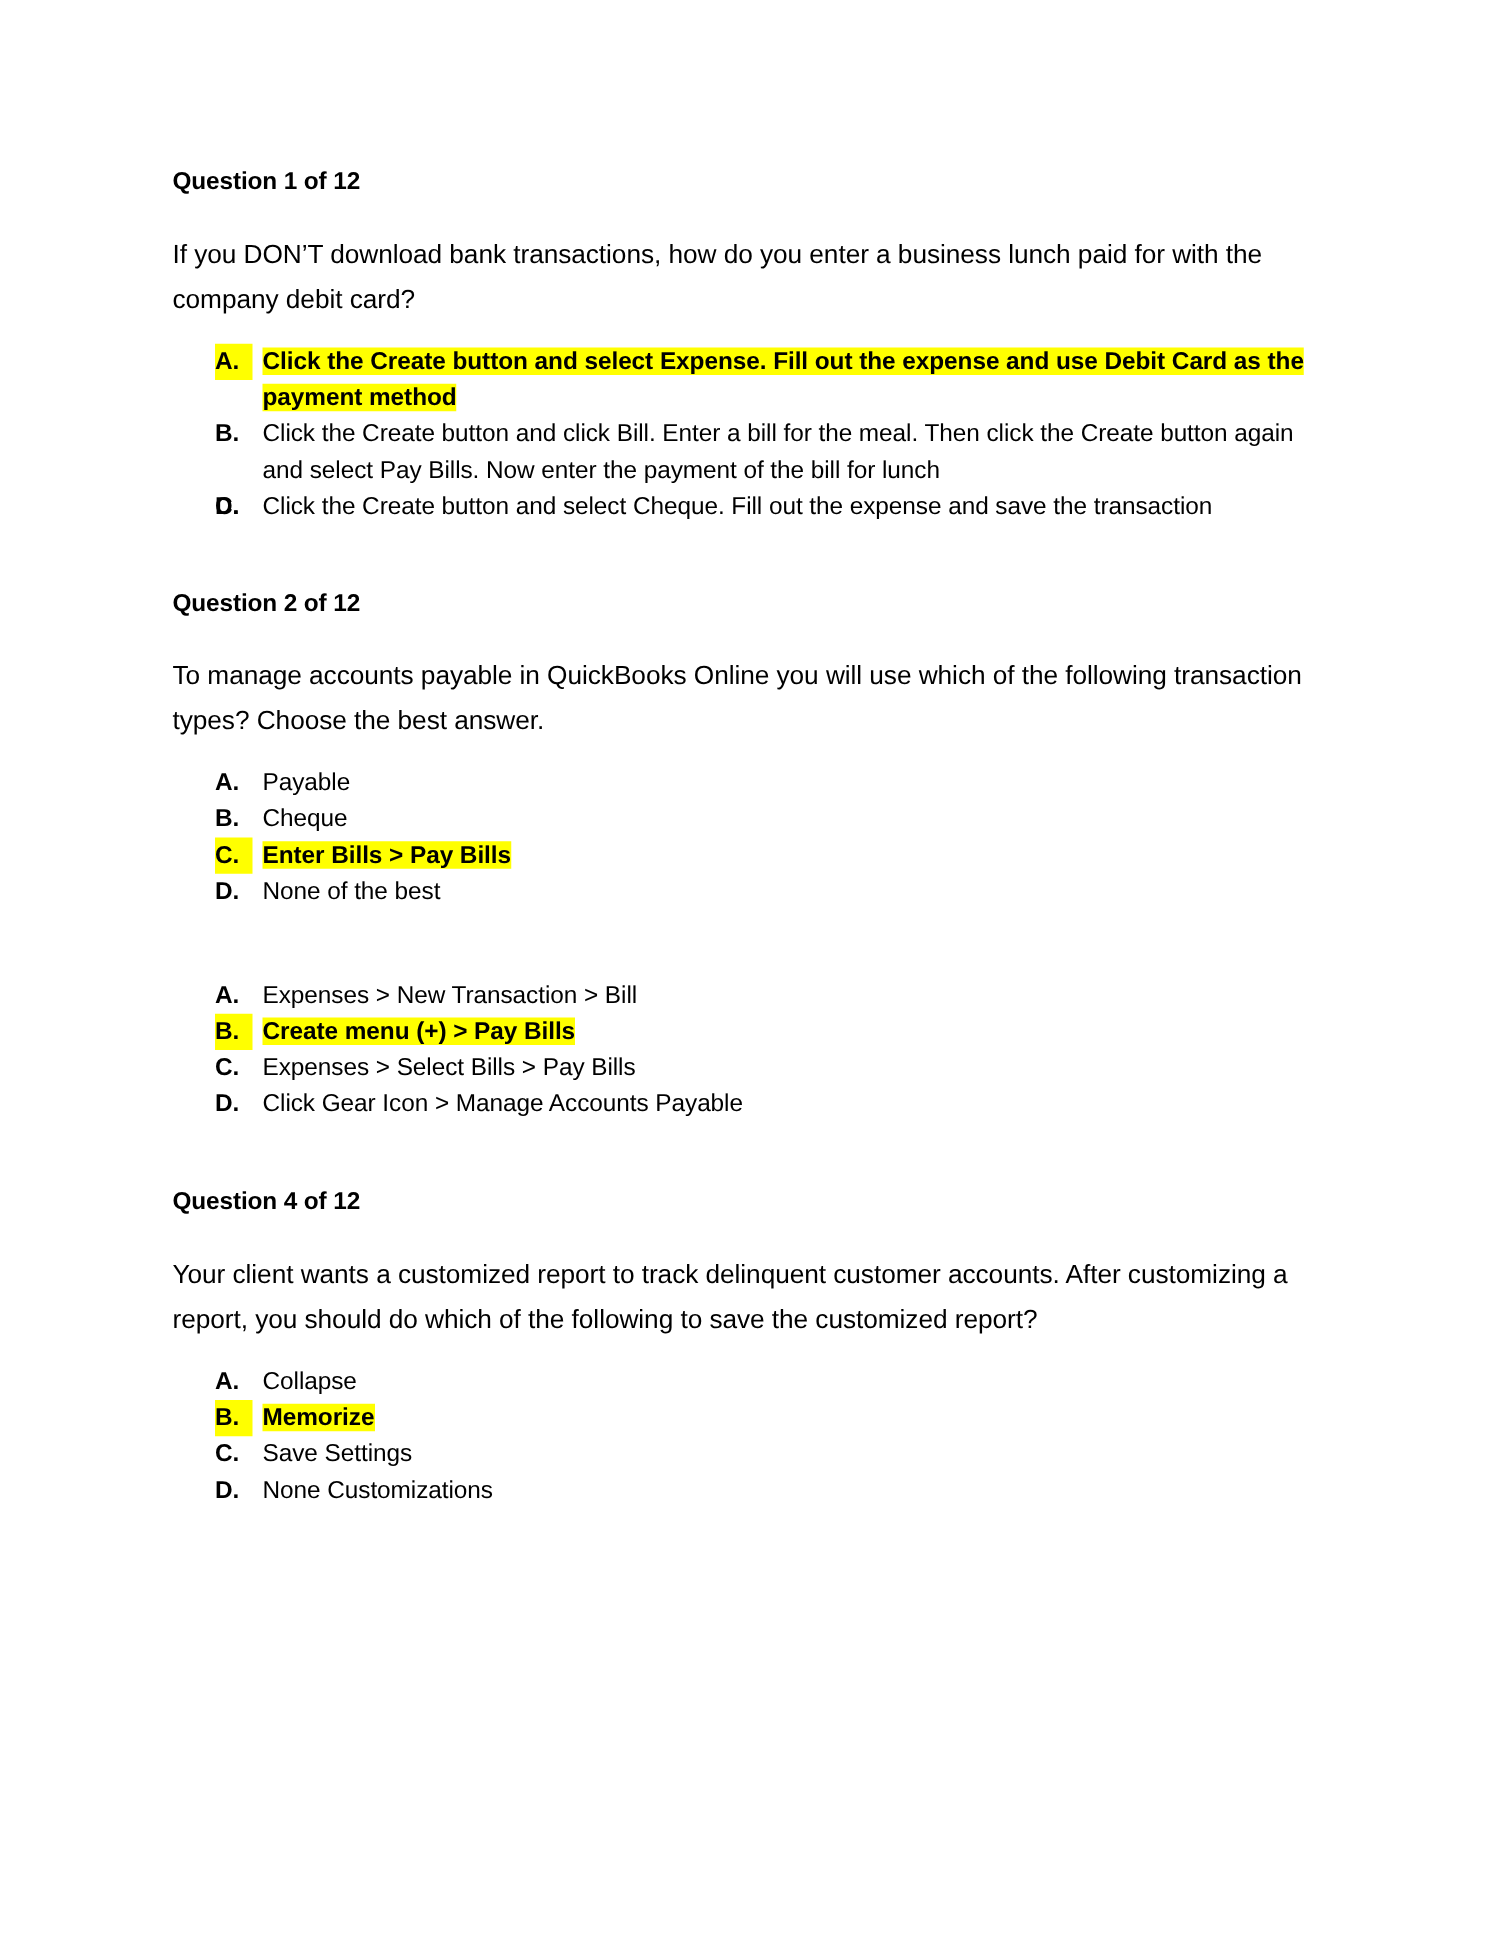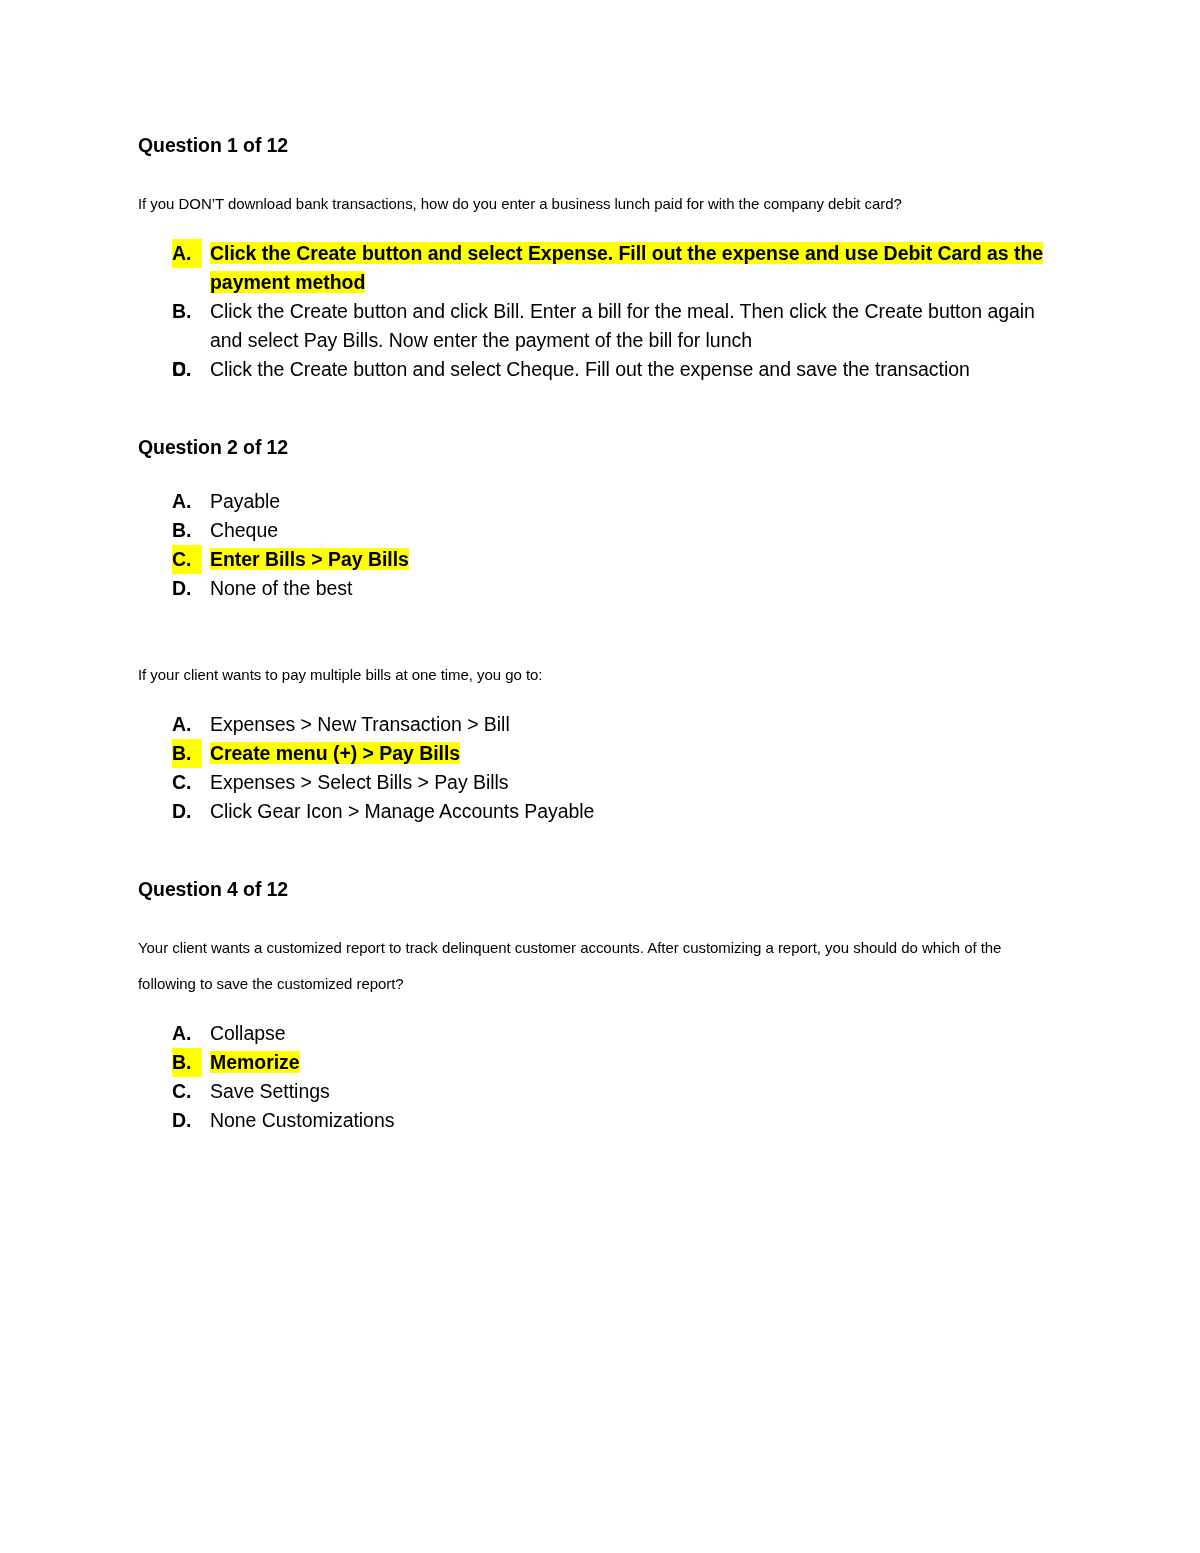--- a/index.html
+++ b/index.html
@@ -38,21 +38,21 @@
   .q-heading {
     font-size: 19.5px;
     font-weight: 700;
     line-height: 1.0;
     letter-spacing: -0.1px;
     margin: 0 0 30px 0;
     white-space: nowrap;
   }
 
   .q-stem {
-    font-size: 15px;
+    font-size: 21px;
     font-weight: 400;
     line-height: 36px;
     letter-spacing: -0.05px;
     margin: 0 0 17px 0;
     text-align: left;
   }
 
   
   .options {
     list-style: none;
@@ -124,38 +124,38 @@
           <span class="opt-marker">C.</span>
         </li>
         <li class="option">
           <span class="opt-marker">D.</span><span class="opt-text">Click the Create button and select Cheque. Fill out the expense and save the transaction</span>
         </li>
       </ol>
     </section>
 
     <section class="question-block q2">
       <h2 class="q-heading">Question 2 of 12</h2>
+      <p class="q-stem">To manage accounts payable in QuickBooks Online you will use which of the following transaction types? Choose the best answer.</p>
       <ol class="options">
         <li class="option">
           <span class="opt-marker">A.</span><span class="opt-text">Payable</span>
         </li>
         <li class="option">
           <span class="opt-marker">B.</span><span class="opt-text">Cheque</span>
         </li>
         <li class="option is-highlighted">
           <span class="opt-marker">C.</span><span class="opt-text">Enter Bills &gt; Pay Bills</span>
         </li>
         <li class="option">
           <span class="opt-marker">D.</span><span class="opt-text">None of the best</span>
         </li>
       </ol>
     </section>
 
     <section class="question-block q3">
-      <p class="q-stem">If your client wants to pay multiple bills at one time, you go to:</p>
       <ol class="options">
         <li class="option">
           <span class="opt-marker">A.</span><span class="opt-text">Expenses &gt; New Transaction &gt; Bill</span>
         </li>
         <li class="option is-highlighted">
           <span class="opt-marker">B.</span><span class="opt-text">Create menu (+) &gt; Pay Bills</span>
         </li>
         <li class="option">
           <span class="opt-marker">C.</span><span class="opt-text">Expenses &gt; Select Bills &gt; Pay Bills</span>
         </li>

